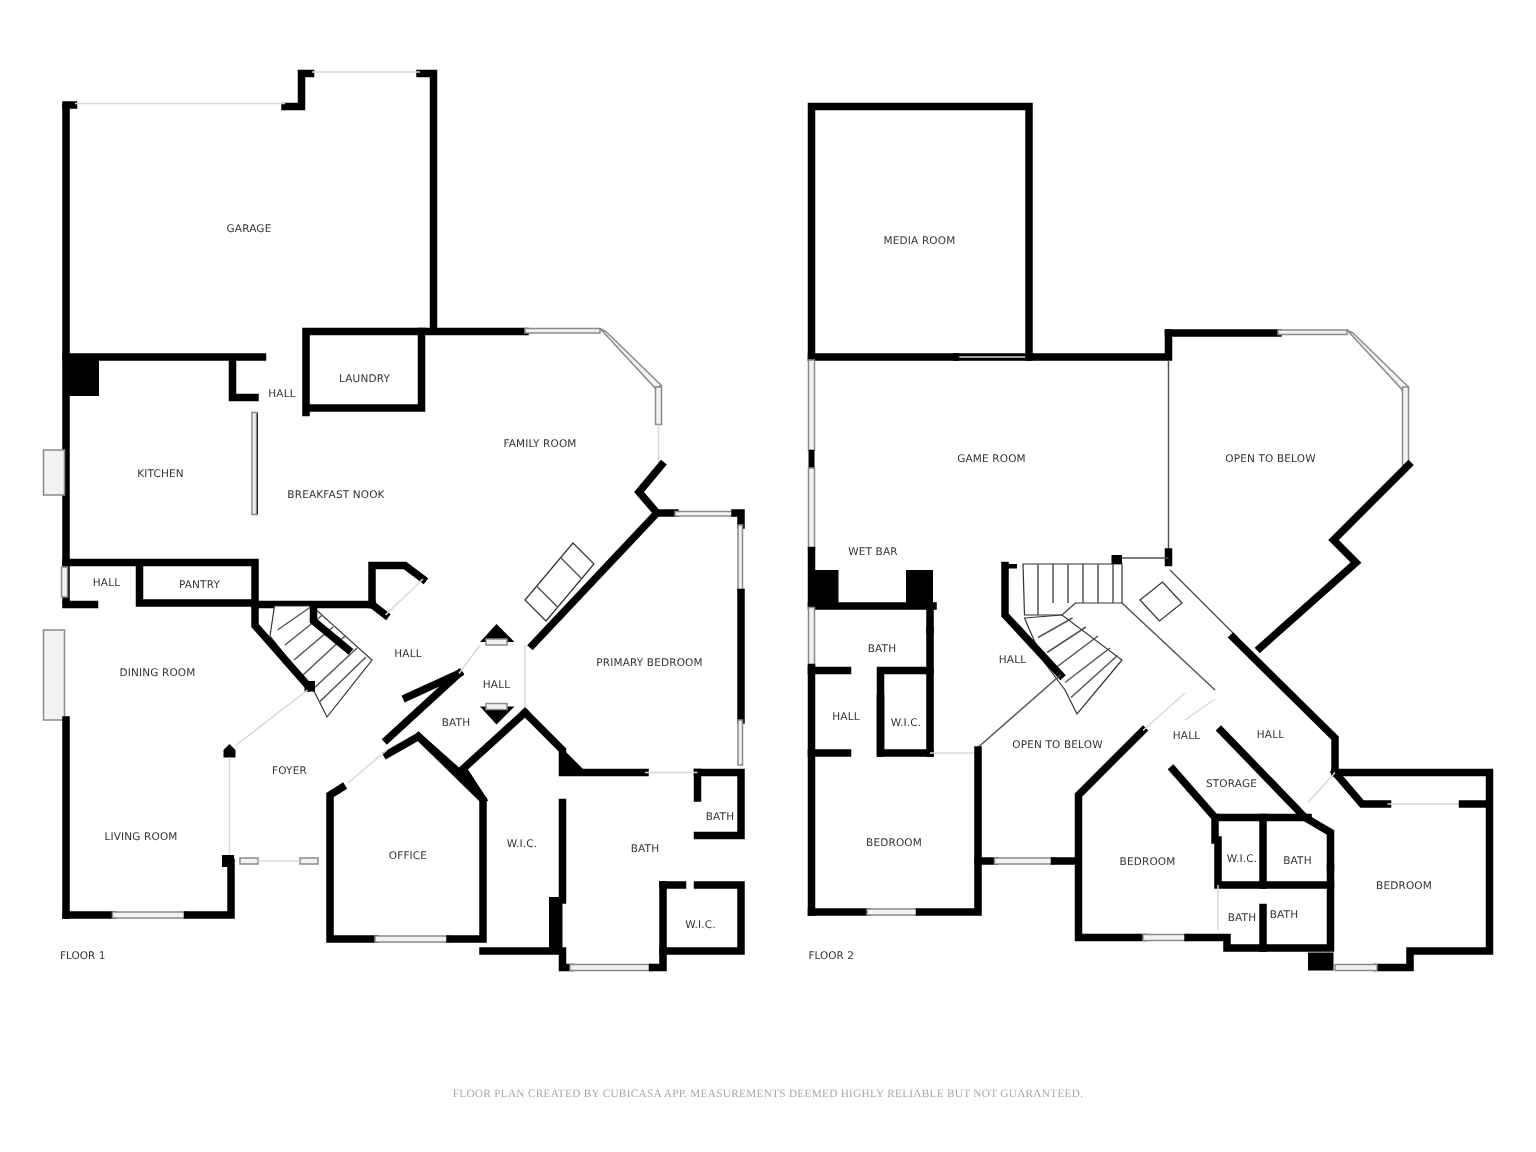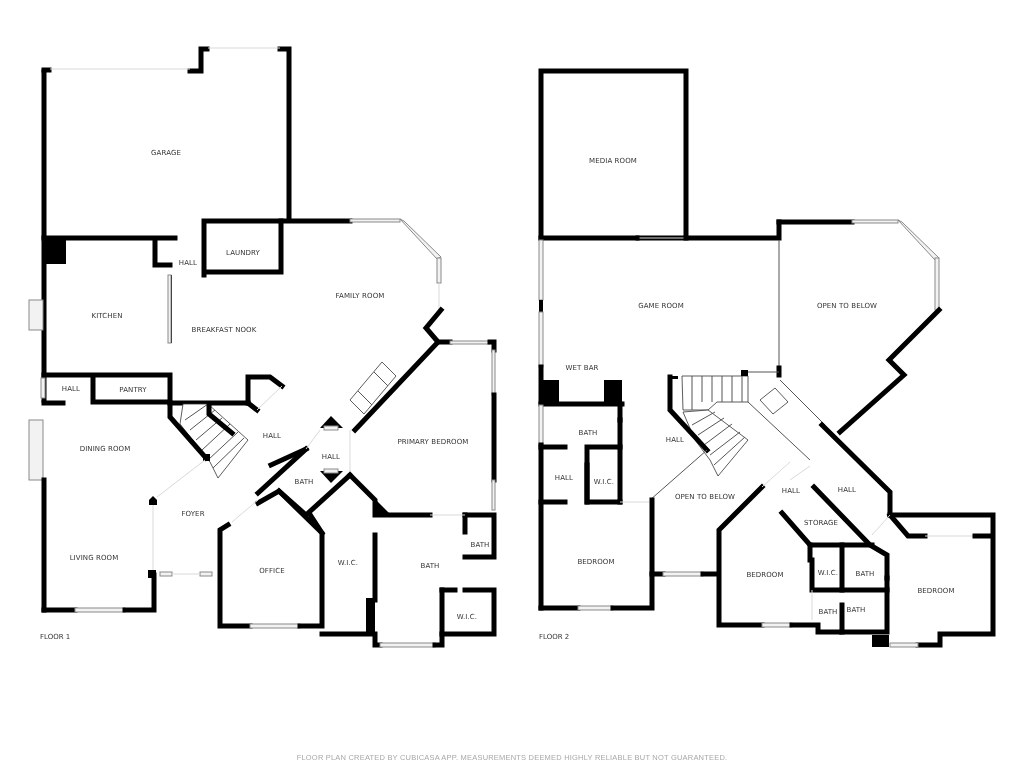--- a/index.html
+++ b/index.html
@@ -7,21 +7,21 @@
   svg { position: absolute; left: 0; top: 0; }
   .wall { fill: none; stroke: #000; stroke-width: 5; stroke-linecap: square; stroke-linejoin: miter; }
   .wall-thin { fill: none; stroke: #000; stroke-width: 4; }
   .solid { fill: #000; }
   .opening { fill: none; stroke: #d9d9d9; stroke-width: 1; }
   .window { fill: #f2f2f2; stroke: #8a8a8a; stroke-width: 1; }
   .rail { fill: none; stroke: #555; stroke-width: 1; }
   .stair { fill: #fff; stroke: #333; stroke-width: 0.8; }
   .room-label { font-family: "DejaVu Sans", sans-serif; font-size: 7px; fill: #333; text-anchor: middle; dominant-baseline: middle; letter-spacing: 0.1px; }
   .floor-label { font-family: "DejaVu Sans", sans-serif; font-size: 7px; fill: #333; }
-  .footer { position: absolute; left: 0; width: 1024px; top: 753px; text-align: center; font-family: Liberation Sans, sans-serif; font-size: 7.5px; color: #a8a8a8; letter-spacing: 0.2px; }
+  .footer { position: absolute; left: 0; width: 1024px; top: 724px; text-align: center; font-family: Liberation Serif, serif; font-size: 7.5px; color: #a8a8a8; letter-spacing: 0.2px; }
 </style>
 </head>
 <body>
 
 <svg width="1024" height="768" viewBox="0 0 1024 768">
 
   <g>
 
     <g>
       <polyline class="wall" points="44,72 44,400"></polyline>

